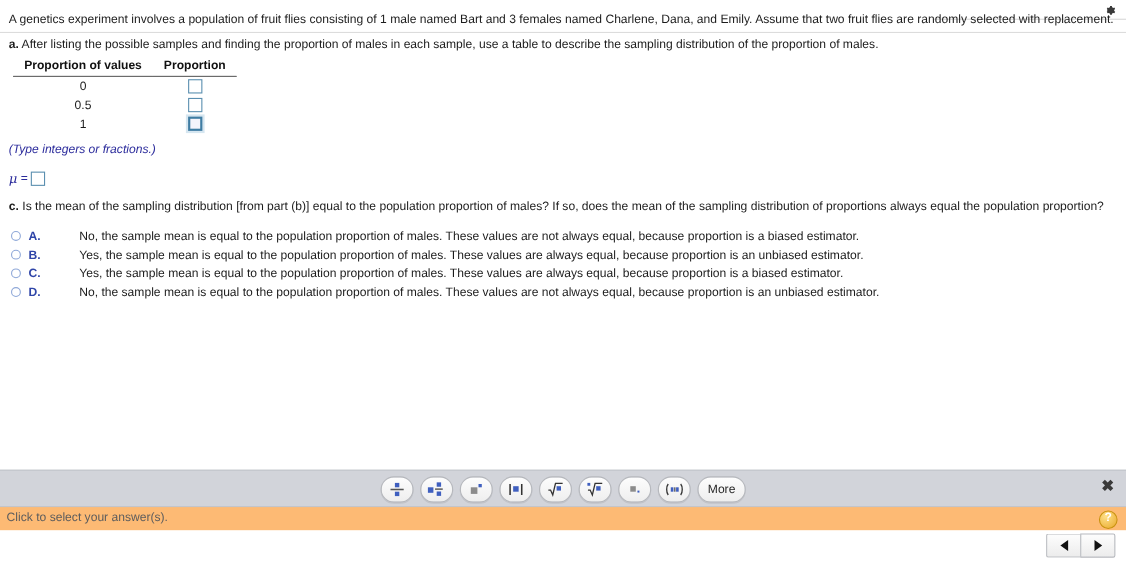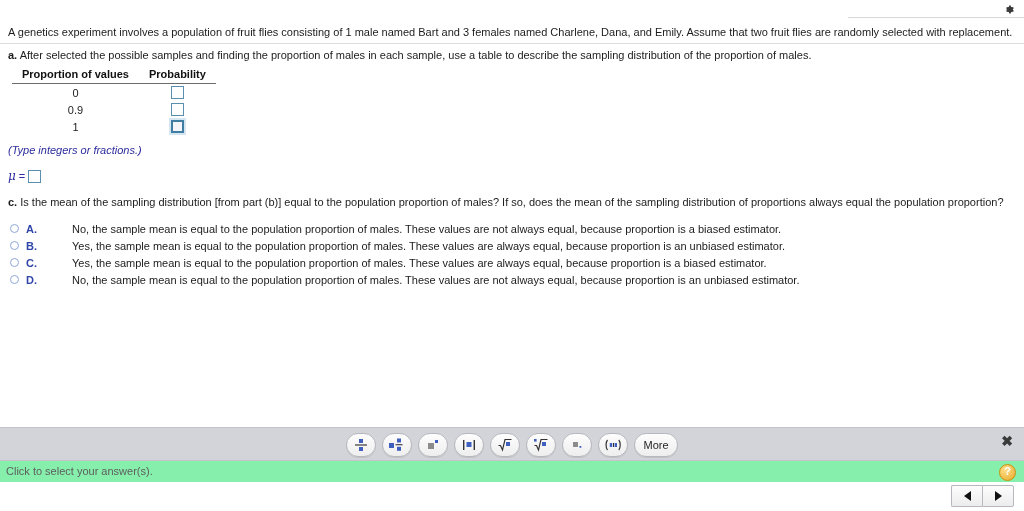--- a/index.html
+++ b/index.html
@@ -33,21 +33,21 @@
     width: 16px;
     height: 16px;
     display: flex;
     align-items: center;
     justify-content: center;
   }
 
   
   .qbody {
     position: absolute;
-    left: 0; top: 17px;
+    left: 0; top: 3px;
     width: 848px;
     height: 401px;
     background: #ffffff;
   }
   .stem {
     position: absolute;
     left: 8px;
     top: 8px;
     width: 1000px;
     font-size: 11px;
@@ -235,21 +235,21 @@
     font-weight: bold;
   }
 
   
   .statusbar {
     position: absolute;
     left: 0;
     top: 460px;
     width: 1024px;
     height: 22px;
-    background: #86efac;
+    background: #fdba74;
     border-top: 1px solid #c3c5cb;
     border-bottom: 1px solid #d5d5d5;
   }
   .status-text {
     position: absolute;
     left: 6px;
     top: 4px;
     font-size: 11px;
     color: #5d5d5d;
   }
@@ -311,39 +311,39 @@
   </div>
 </div>
 
 <div class="qbody">
 
   <div class="stem">A genetics experiment involves a population of fruit flies consisting of 1 male named Bart and 3 females named Charlene, Dana, and Emily. Assume that two fruit flies are randomly selected with replacement.</div>
   <div class="hr hr1"></div>
 
   <div class="part part-a">
     <b>a.</b>
-    <span>After selected the possible samples and finding the proportion of males in each sample, use a table to describe the sampling distribution of the proportion of males.</span>
+    <span>After listing the possible samples and finding the proportion of males in each sample, use a table to describe the sampling distribution of the proportion of males.</span>
   </div>
 
   <table class="dist-table">
     <thead>
       <tr>
         <th>Proportion of values</th>
-        <th>Probability</th>
+        <th>Proportion</th>
       </tr>
     </thead>
     <tbody>
       <tr>
         <td>0</td>
         <td>
           <span class="ansbox"></span>
         </td>
       </tr>
       <tr>
-        <td>0.9</td>
+        <td>0.5</td>
         <td>
           <span class="ansbox"></span>
         </td>
       </tr>
       <tr>
         <td>1</td>
         <td>
           <span class="ansbox focused"></span>
         </td>
       </tr>

